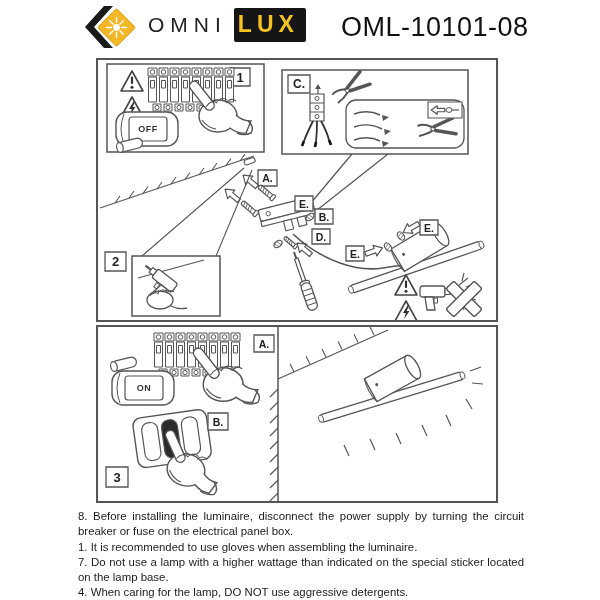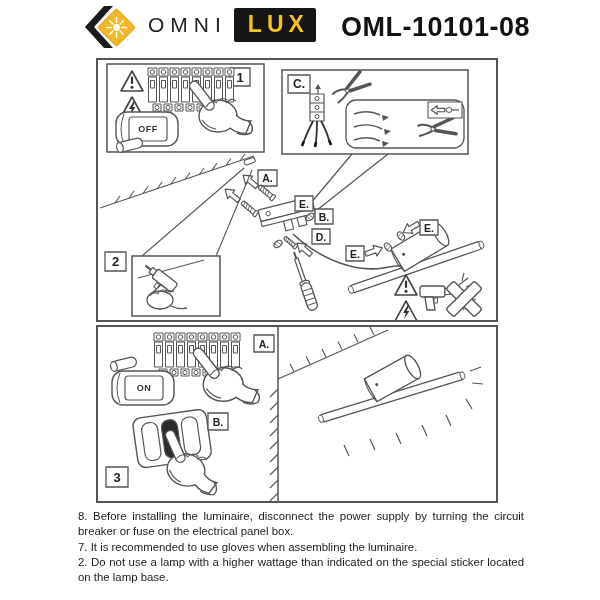--- a/index.html
+++ b/index.html
@@ -7,24 +7,24 @@
     width:600px; height:600px; position:relative; background:#ffffff;
     font-family:"Liberation Sans", sans-serif; overflow:hidden;
   }
   
   .logo-icon { position:absolute; left:78px; top:2px; }
   .brand-block { position:absolute; left:148px; top:8px; }
   .brand-row { display:flex; align-items:center; }
   .brand-primary { font-size:21px; font-weight:normal; letter-spacing:6px; color:#222; }
   .brand-secondary {
     background:#151515; color:#f5c31e; font-size:23px; font-weight:bold;
-    letter-spacing:5px; padding:3px 7px 4px 14px; margin-left:7px; border-radius:2px;
+    letter-spacing:5px; padding:3px 7px 4px 4px; margin-left:7px; border-radius:2px;
   }
   .brand-tagline { font-size:9px; letter-spacing:5.5px; color:#4a4a4a; margin-top:5px; margin-left:2px; }
-  .model-title { position:absolute; left:341px; top:12px; font-size:27px; font-weight:bold; color:#111; letter-spacing:0.5px; }
+  .model-title { position:absolute; left:341px; top:12px; font-size:27px; font-weight:normal; color:#111; letter-spacing:0.5px; }
   
   .box-top    { position:absolute; left:96px; top:58px;  width:402px; height:264px; border:2px solid #555; box-sizing:border-box; background:#fff; }
   .box-bottom { position:absolute; left:96px; top:325px; width:402px; height:178px; border:2px solid #555; box-sizing:border-box; background:#fff; }
   .box-top svg, .box-bottom svg { display:block; width:100%; height:100%; }
   svg * { vector-effect:non-scaling-stroke; }
   .lb { fill:#fff; stroke:#555; stroke-width:1.3; }
   .lt { font:bold 10.5px "Liberation Sans", sans-serif; fill:#222; text-anchor:middle; }
   .ln { font:bold 13px "Liberation Sans", sans-serif; fill:#222; text-anchor:middle; }
   .sw { font:bold 9px "Liberation Sans", sans-serif; fill:#333; text-anchor:middle; letter-spacing:0.5px; }
   
@@ -355,15 +355,16 @@
     </g>
     <g stroke="#555" stroke-width="1.2">
       <path d="M246,118 l5,11 M272,112 l5,11 M298,106 l5,11 M324,98 l5,11 M348,88 l5,11 M368,72 l6,10 M372,44 l11,-4 M374,56 l11,1" fill="none"></path>
     </g>
   </g>
 </svg>
 </div>
 
 <div class="instructions">
   <p>8. Before installing the luminaire, disconnect the power supply by turning the circuit breaker or fuse on the electrical panel box.</p>
-  <p>7. It is recommended to use gloves when assembling the luminaire.</p>
-  <p>2. Do not use a lamp with a higher wattage than indicated on the special sticker located on the lamp base.</p>
+  <p>1. It is recommended to use gloves when assembling the luminaire.</p>
+  <p>7. Do not use a lamp with a higher wattage than indicated on the special sticker located on the lamp base.</p>
+  <p>4. When caring for the lamp, DO NOT use aggressive detergents.</p>
 </div>
 
 </body></html>

